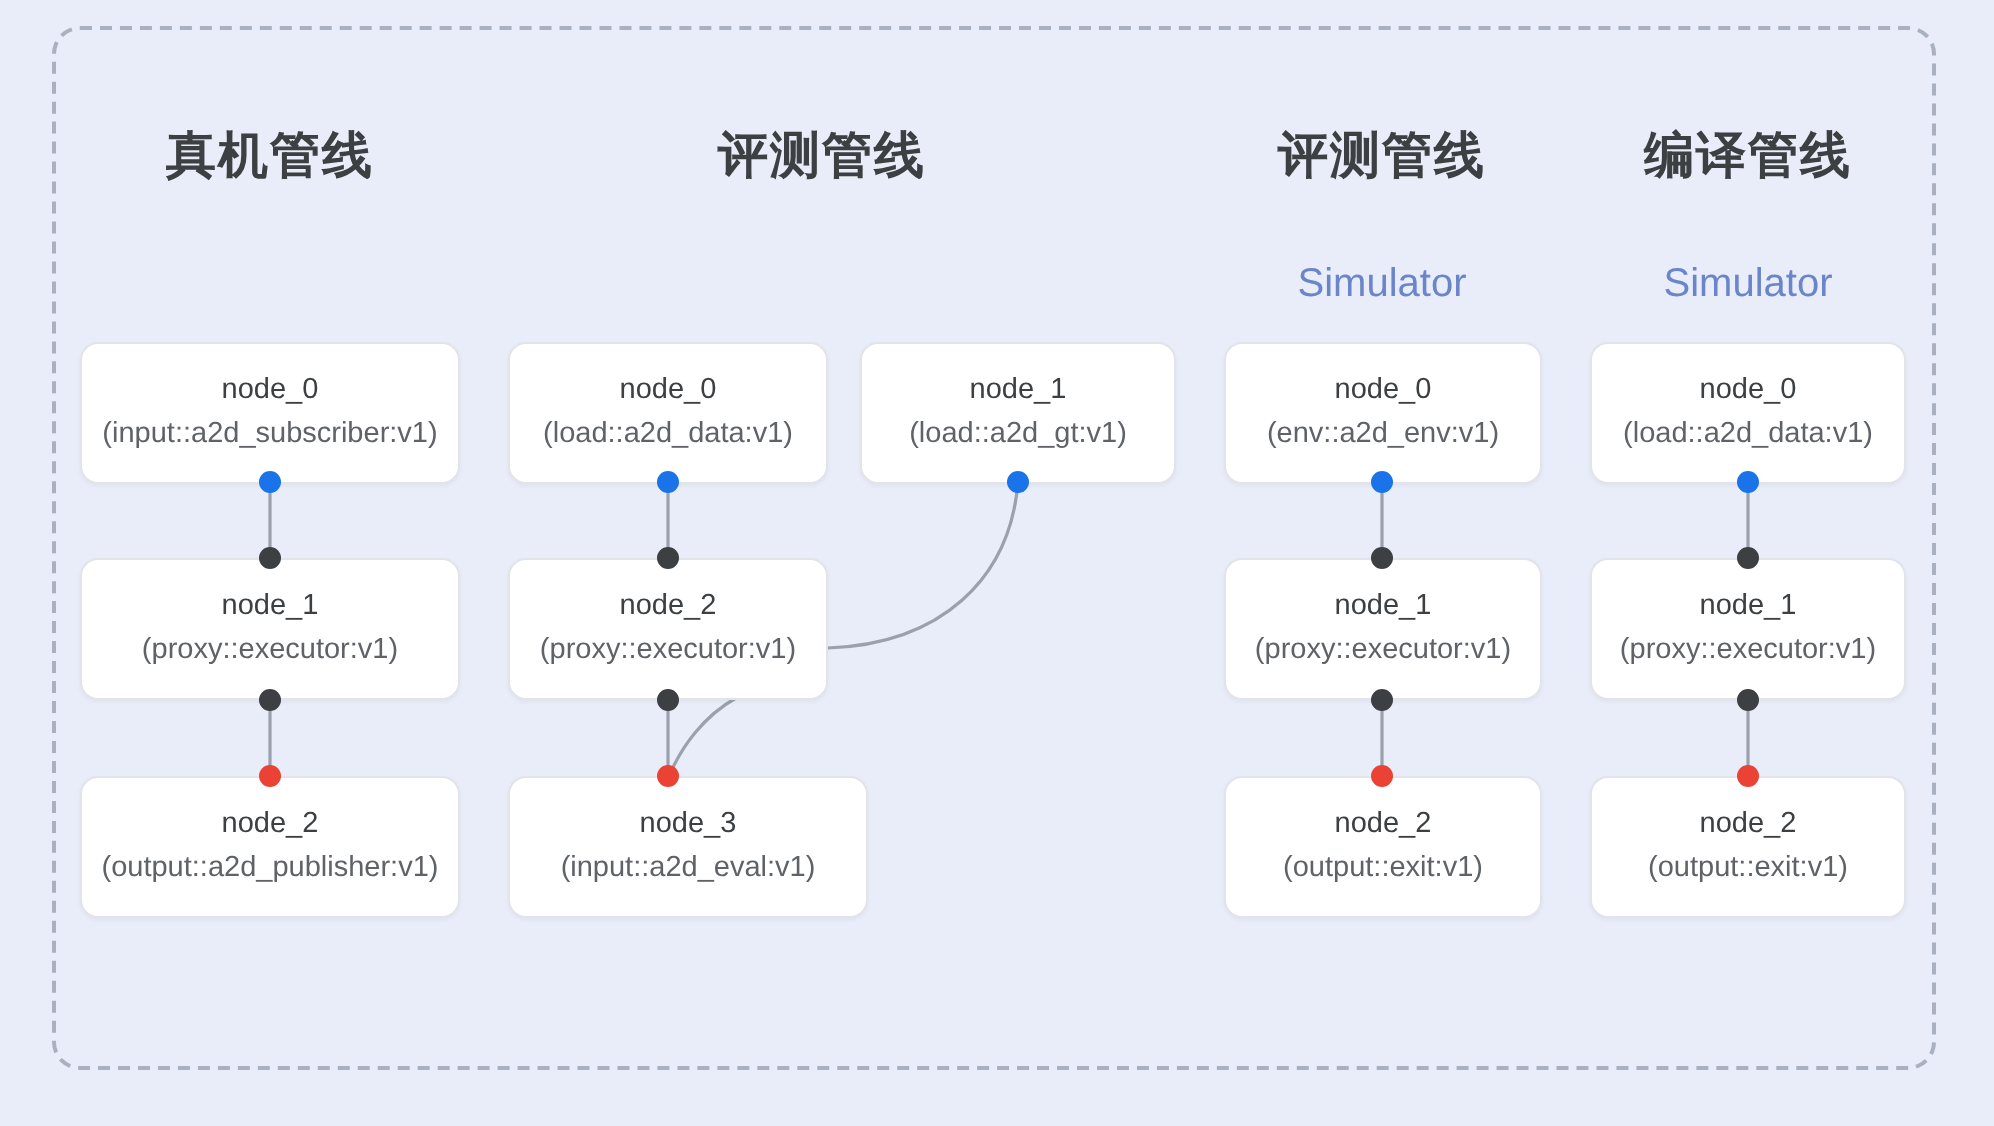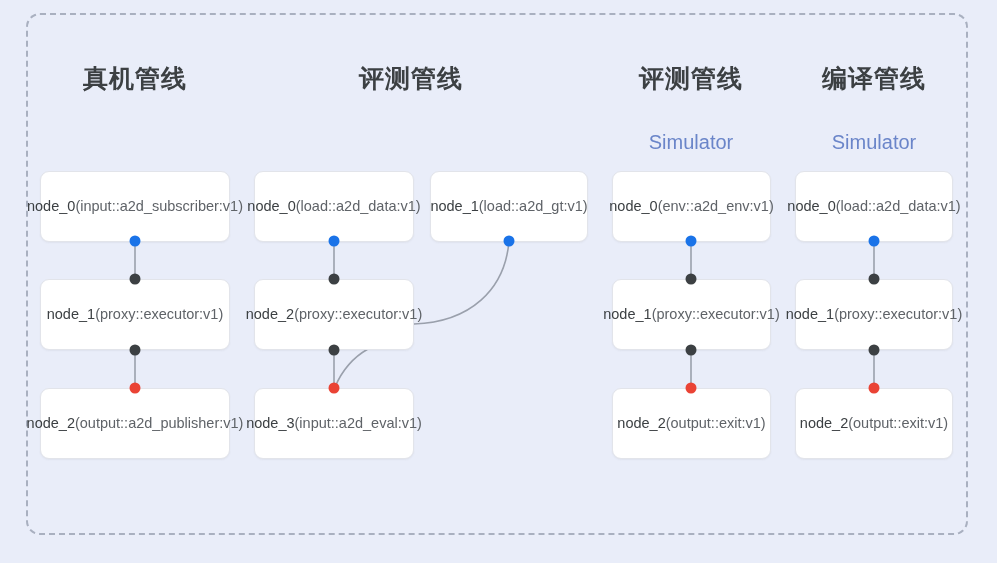--- a/index.html
+++ b/index.html
@@ -59,21 +59,21 @@
 
   
   .node {
     position: absolute;
     background: #ffffff;
     border: 1px solid #e2e4ea;
     border-radius: 9px;
     box-sizing: border-box;
     box-shadow: 0 1px 2px rgba(60,64,67,0.06);
     display: flex;
-    flex-direction: row;
+    flex-direction: column;
     align-items: center;
     justify-content: center;
     z-index: 3;
   }
   .node-title {
     font-size: 14.5px;
     color: #3c4043;
     line-height: 1.45;
   }
   .node-subtitle {
@@ -157,21 +157,21 @@
   <div class="node-subtitle">(load::a2d_data:v1)</div>
 </div>
 <div class="node" style="left:430px; top:171px; width:158px; height:71px;">
   <div class="node-title">node_1</div>
   <div class="node-subtitle">(load::a2d_gt:v1)</div>
 </div>
 <div class="node" style="left:254px; top:279px; width:160px; height:71px;">
   <div class="node-title">node_2</div>
   <div class="node-subtitle">(proxy::executor:v1)</div>
 </div>
-<div class="node" style="left:254px; top:388px; width:160px; height:71px;">
+<div class="node" style="left:254px; top:388px; width:180px; height:71px;">
   <div class="node-title">node_3</div>
   <div class="node-subtitle">(input::a2d_eval:v1)</div>
 </div>
 <div class="dot dot-blue" style="left:334px; top:241px;"></div>
 <div class="dot dot-blue" style="left:509px; top:241px;"></div>
 <div class="dot dot-black" style="left:334px; top:279px;"></div>
 <div class="dot dot-black" style="left:334px; top:350px;"></div>
 <div class="dot dot-red" style="left:334px; top:388px;"></div>
 
 <div class="node" style="left:612px; top:171px; width:159px; height:71px;">

